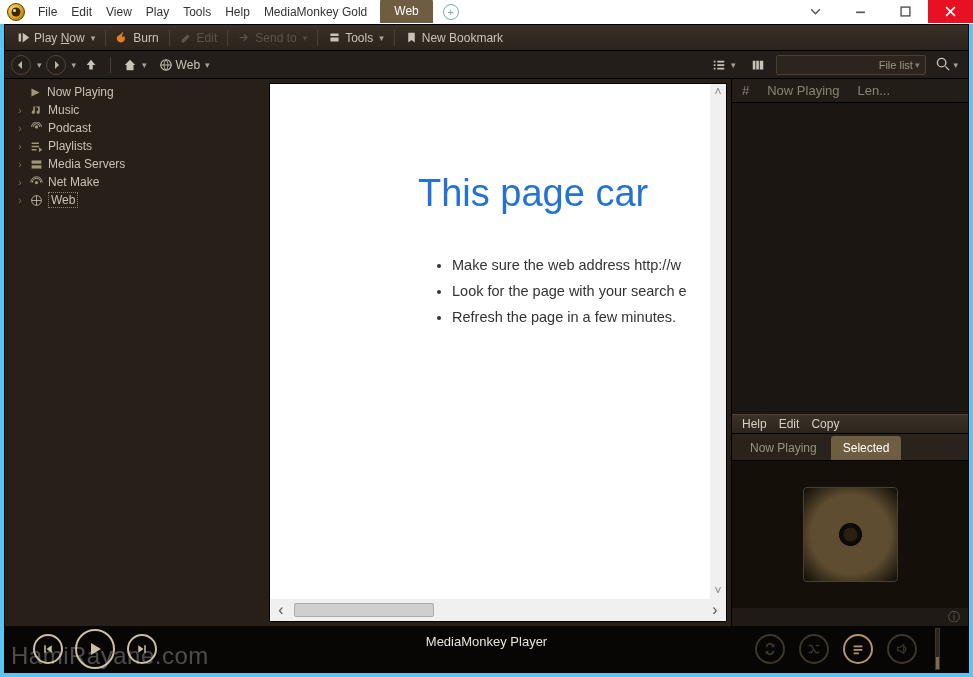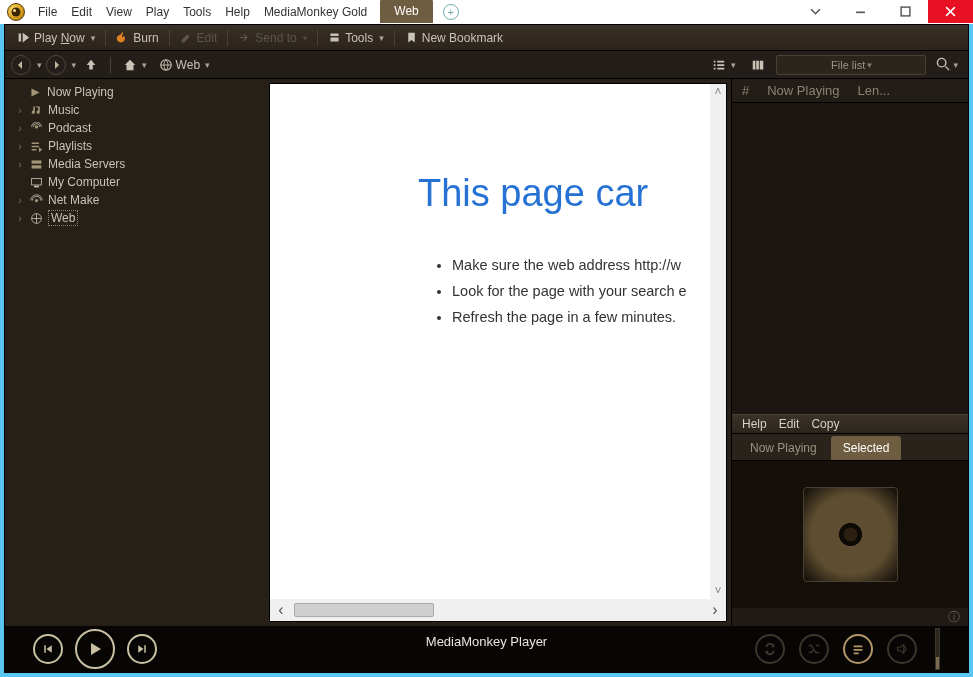--- a/index.html
+++ b/index.html
@@ -100,21 +100,21 @@
   }
   .nav-circ{width:20px;height:20px;border-radius:50%;border:1.5px solid #504538;display:flex;align-items:center;justify-content:center;color:#c0b59b;}
   .nav-circ svg{width:10px;height:10px;fill:currentColor;}
   .tb2 .mini{display:flex;align-items:center;padding:2px 4px;gap:3px;}
   .tb2 .mini svg{width:14px;height:14px;fill:currentColor;}
   .tb2 .right{margin-left:auto;display:flex;align-items:center;gap:6px;}
   .view-btn{display:flex;align-items:center;gap:3px;padding:2px 5px;color:var(--txt);}
   .view-btn svg{width:14px;height:14px;fill:currentColor;}
   .drop{
     width:150px;height:20px;background:#2c251d;border:1px solid #4a4136;
-    color:#9d9484;display:flex;align-items:center;justify-content:center;
+    color:#9d9484;display:flex;align-items:center;justify-content:flex-end;
     padding:0 6px;font-size:11px;border-radius:2px;
   }
   .search-ico{color:var(--txt);padding:0 4px;display:flex;align-items:center;}
 
   
   .workspace{flex:1;display:flex;min-height:0;background:var(--dark2);}
 
   
   .tree{
     width:260px;
@@ -378,28 +378,20 @@
       </div>
       <div class="item">
         <span class="exp">›</span>
         <svg viewBox="0 0 16 16">
               <rect x="2" y="3" width="12" height="4"></rect>
               <rect x="2" y="9" width="12" height="4"></rect>
             </svg>
         <span class="lbl">Media Servers</span>
       </div>
       <div class="item">
-        <span class="exp"></span>
-        <svg viewBox="0 0 16 16">
-              <rect x="2" y="3" width="12" height="8" fill="none" stroke="currentColor"></rect>
-              <path d="M5 13h6" stroke="currentColor" stroke-width="2"></path>
-            </svg>
-        <span class="lbl">My Computer</span>
-      </div>
-      <div class="item">
         <span class="exp">›</span>
         <svg viewBox="0 0 16 16">
               <circle cx="8" cy="8" r="2"></circle>
               <path d="M3 8a5 5 0 0110 0M1 8a7 7 0 0114 0" fill="none" stroke="currentColor"></path>
             </svg>
         <span class="lbl">Net Make</span>
       </div>
       <div class="item sel">
         <span class="exp">›</span>
         <svg viewBox="0 0 16 16">
@@ -493,16 +485,17 @@
             </svg>
           </div>
       <div class="ctl">
             <svg viewBox="0 0 16 16">
               <path d="M3 6h3l4-3v10l-4-3H3zM11 5a4 4 0 010 6" fill="none" stroke="currentColor" stroke-width="1.4"></path>
             </svg>
           </div>
       <div class="vol-bar"></div>
     </div>
 
+    <div class="watermark">HamiRayane.com</div>
   </div>
 
 </div>
 </div>
 
 </body></html>

